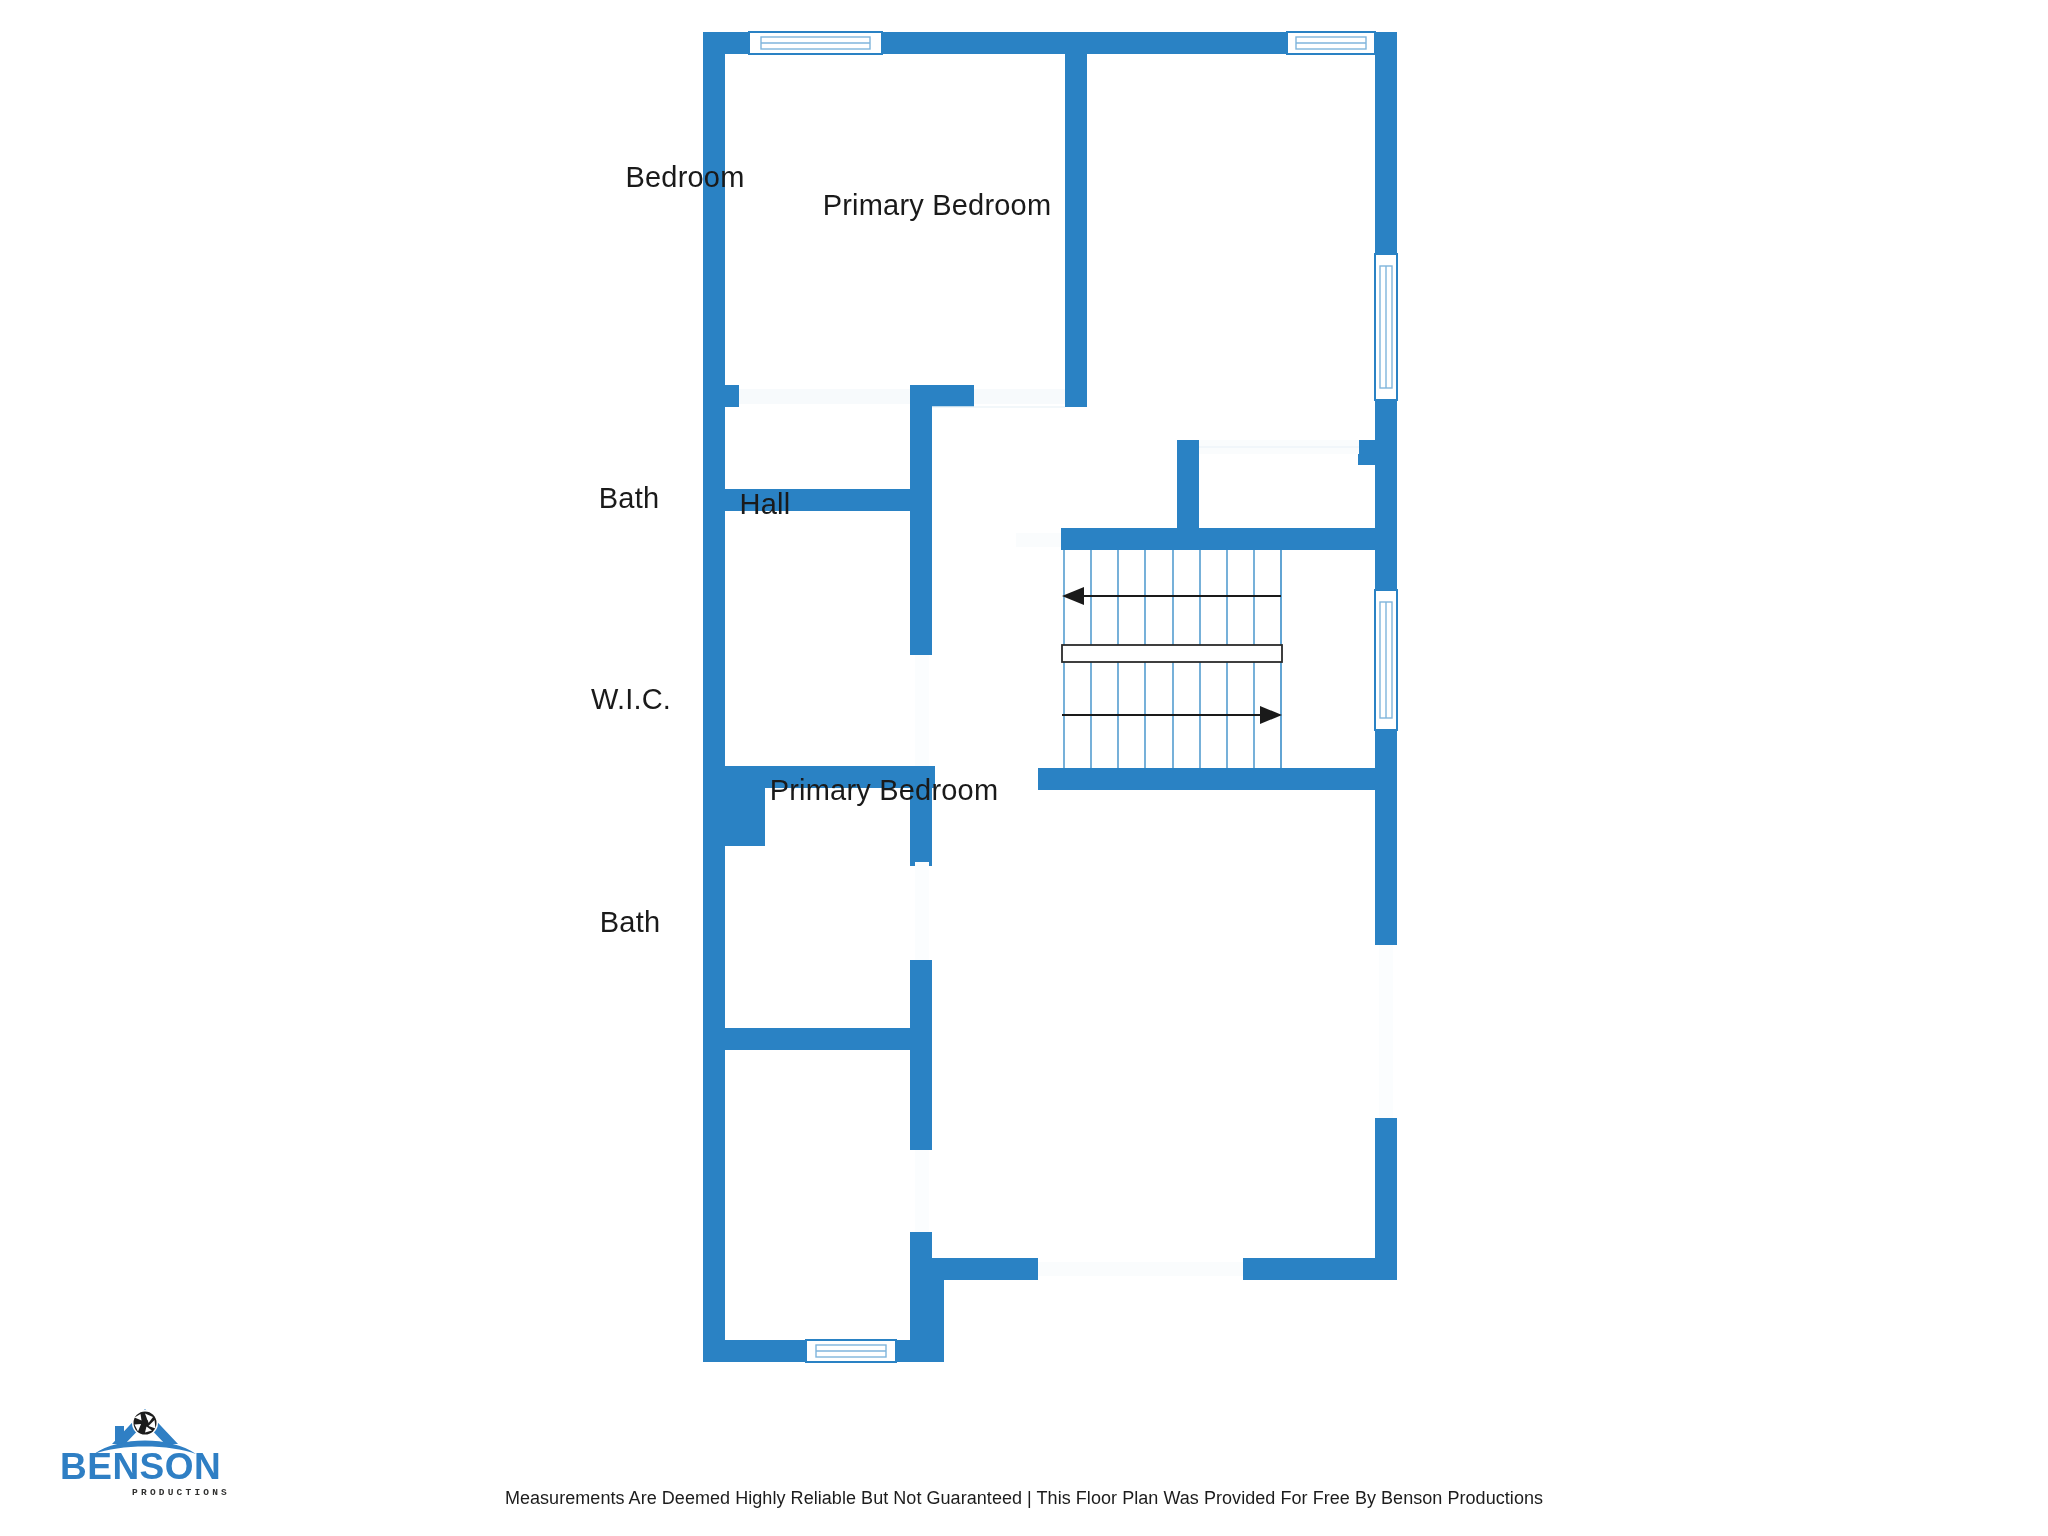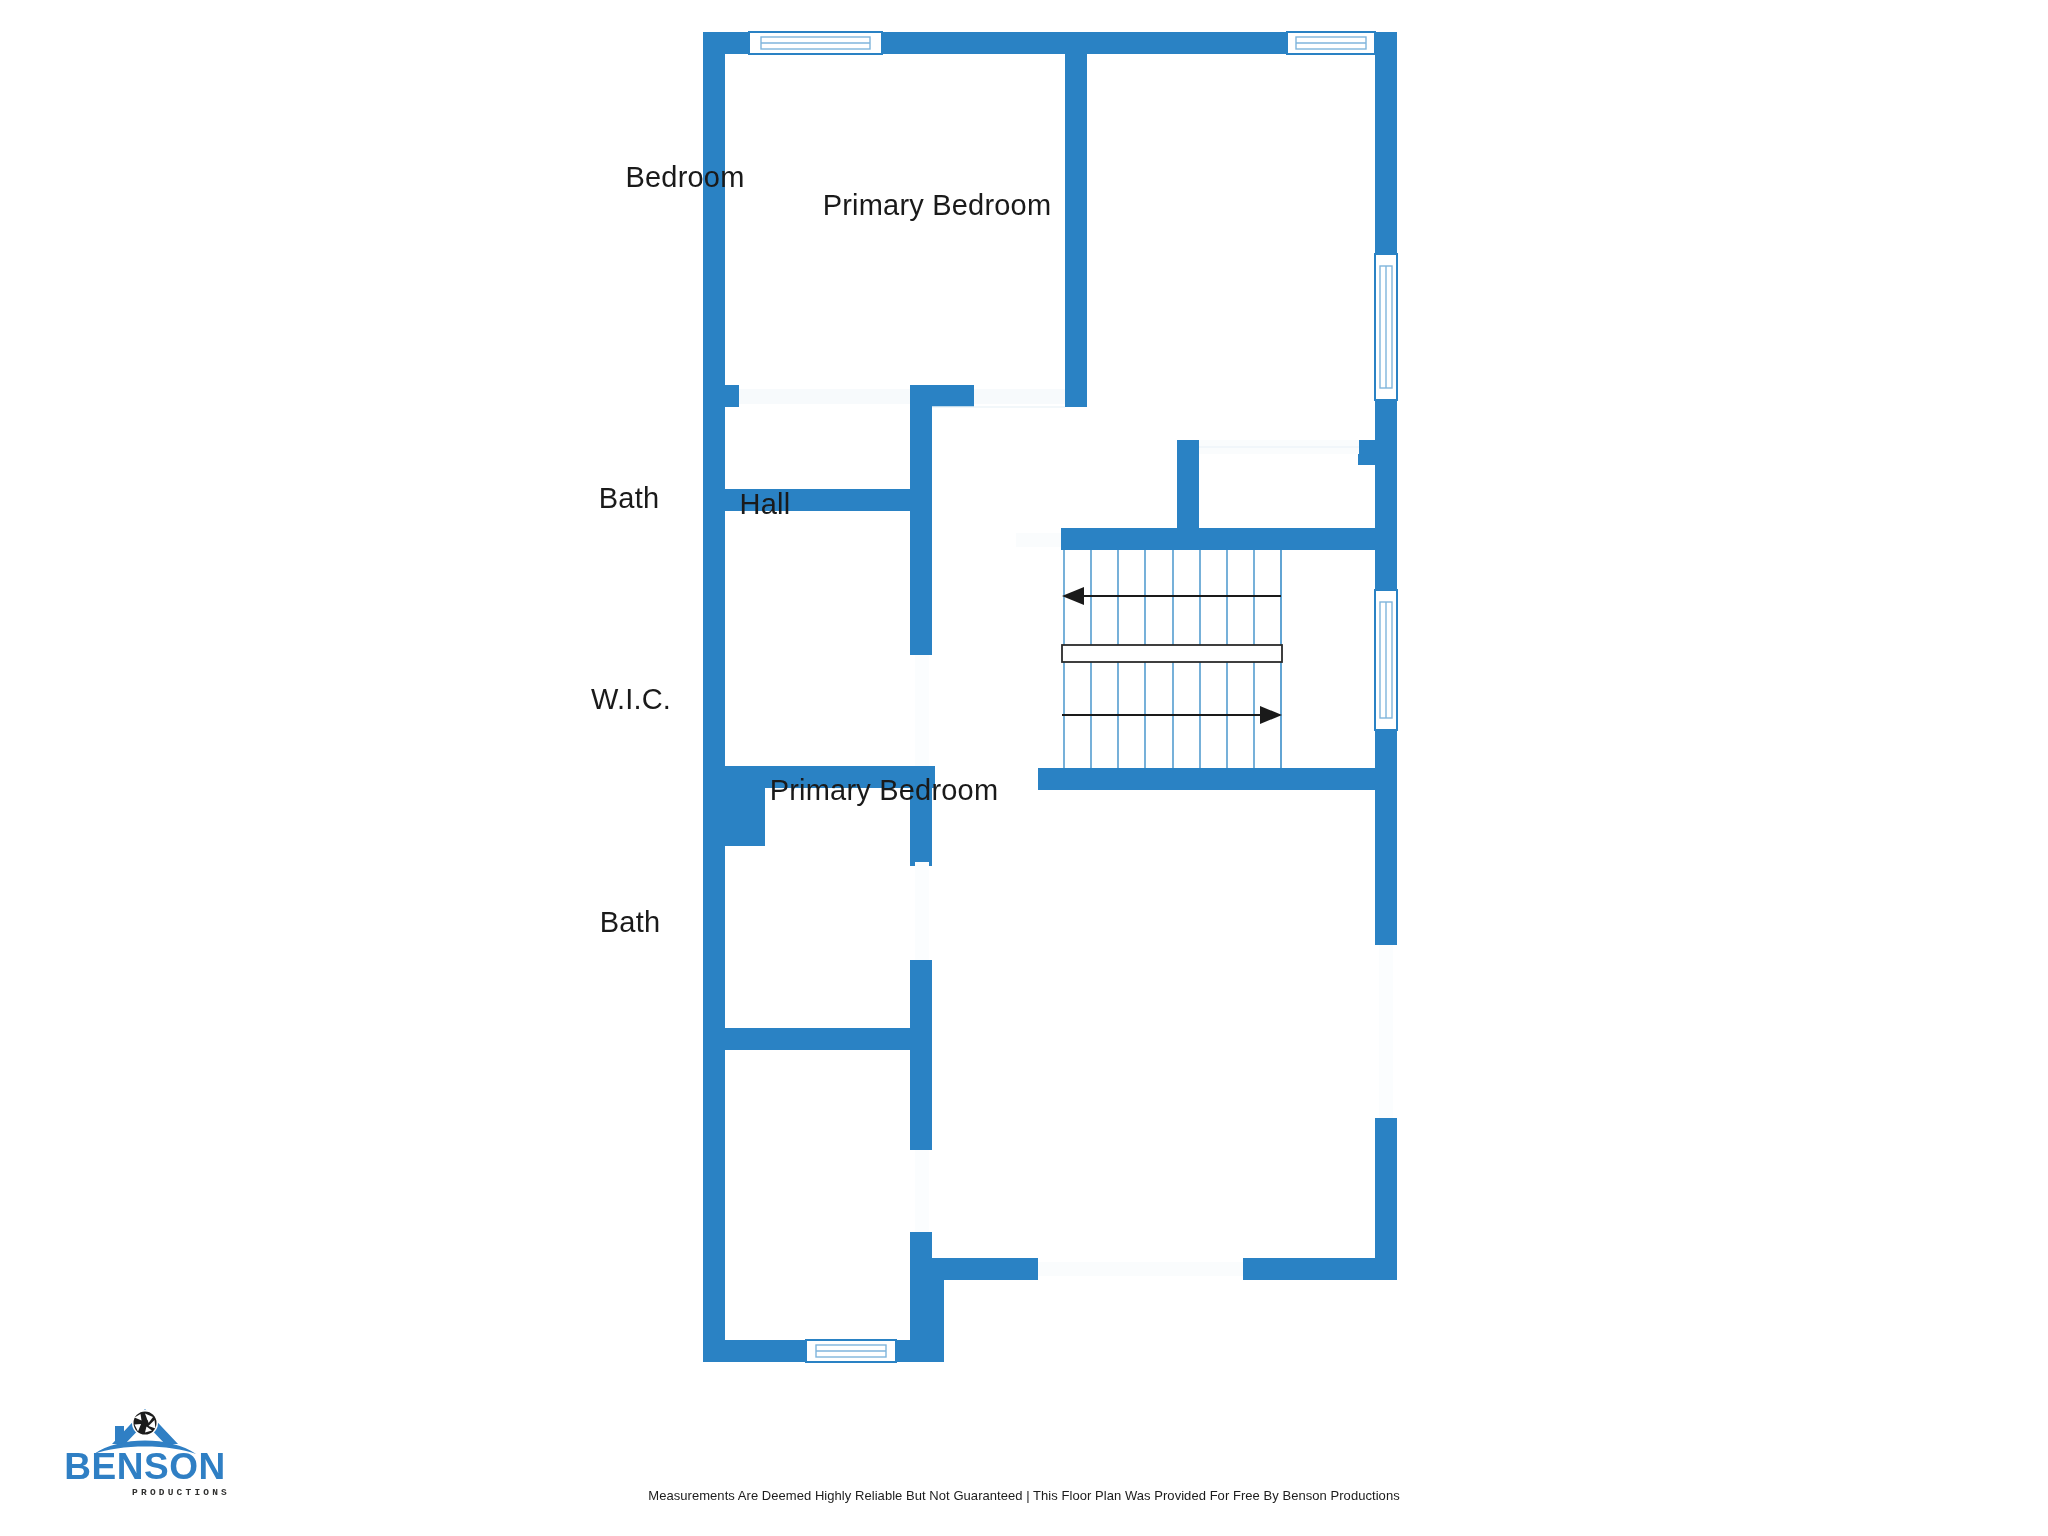--- a/index.html
+++ b/index.html
@@ -46,21 +46,21 @@
   }
 
   
   #footer-note {
     position: absolute;
     left: 0;
     top: 1488px;
     width: 2048px;
     text-align: center;
     font-family: "Liberation Sans", "DejaVu Sans", sans-serif;
-    font-size: 13px;
+    font-size: 18px;
     color: #1c1c1c;
     letter-spacing: 0.05px;
   }
 
   
   #brand-logo {
     position: absolute;
     left: 60px;
     top: 1396px;
     width: 170px;
@@ -71,21 +71,20 @@
     left: 0;
     top: 0;
     width: 170px;
     height: 62px;
   }
   #brand-logo .logo-wordmark {
     position: absolute;
     left: 0;
     top: 52px;
     width: 170px;
-    text-align: center;
     font-family: "Liberation Sans", "DejaVu Sans", sans-serif;
     font-size: 37px;
     font-weight: 700;
     color: #2f7fc4;
     letter-spacing: 0.5px;
     line-height: 1;
   }
   #brand-logo .logo-subwordmark {
     position: absolute;
     left: 0;

